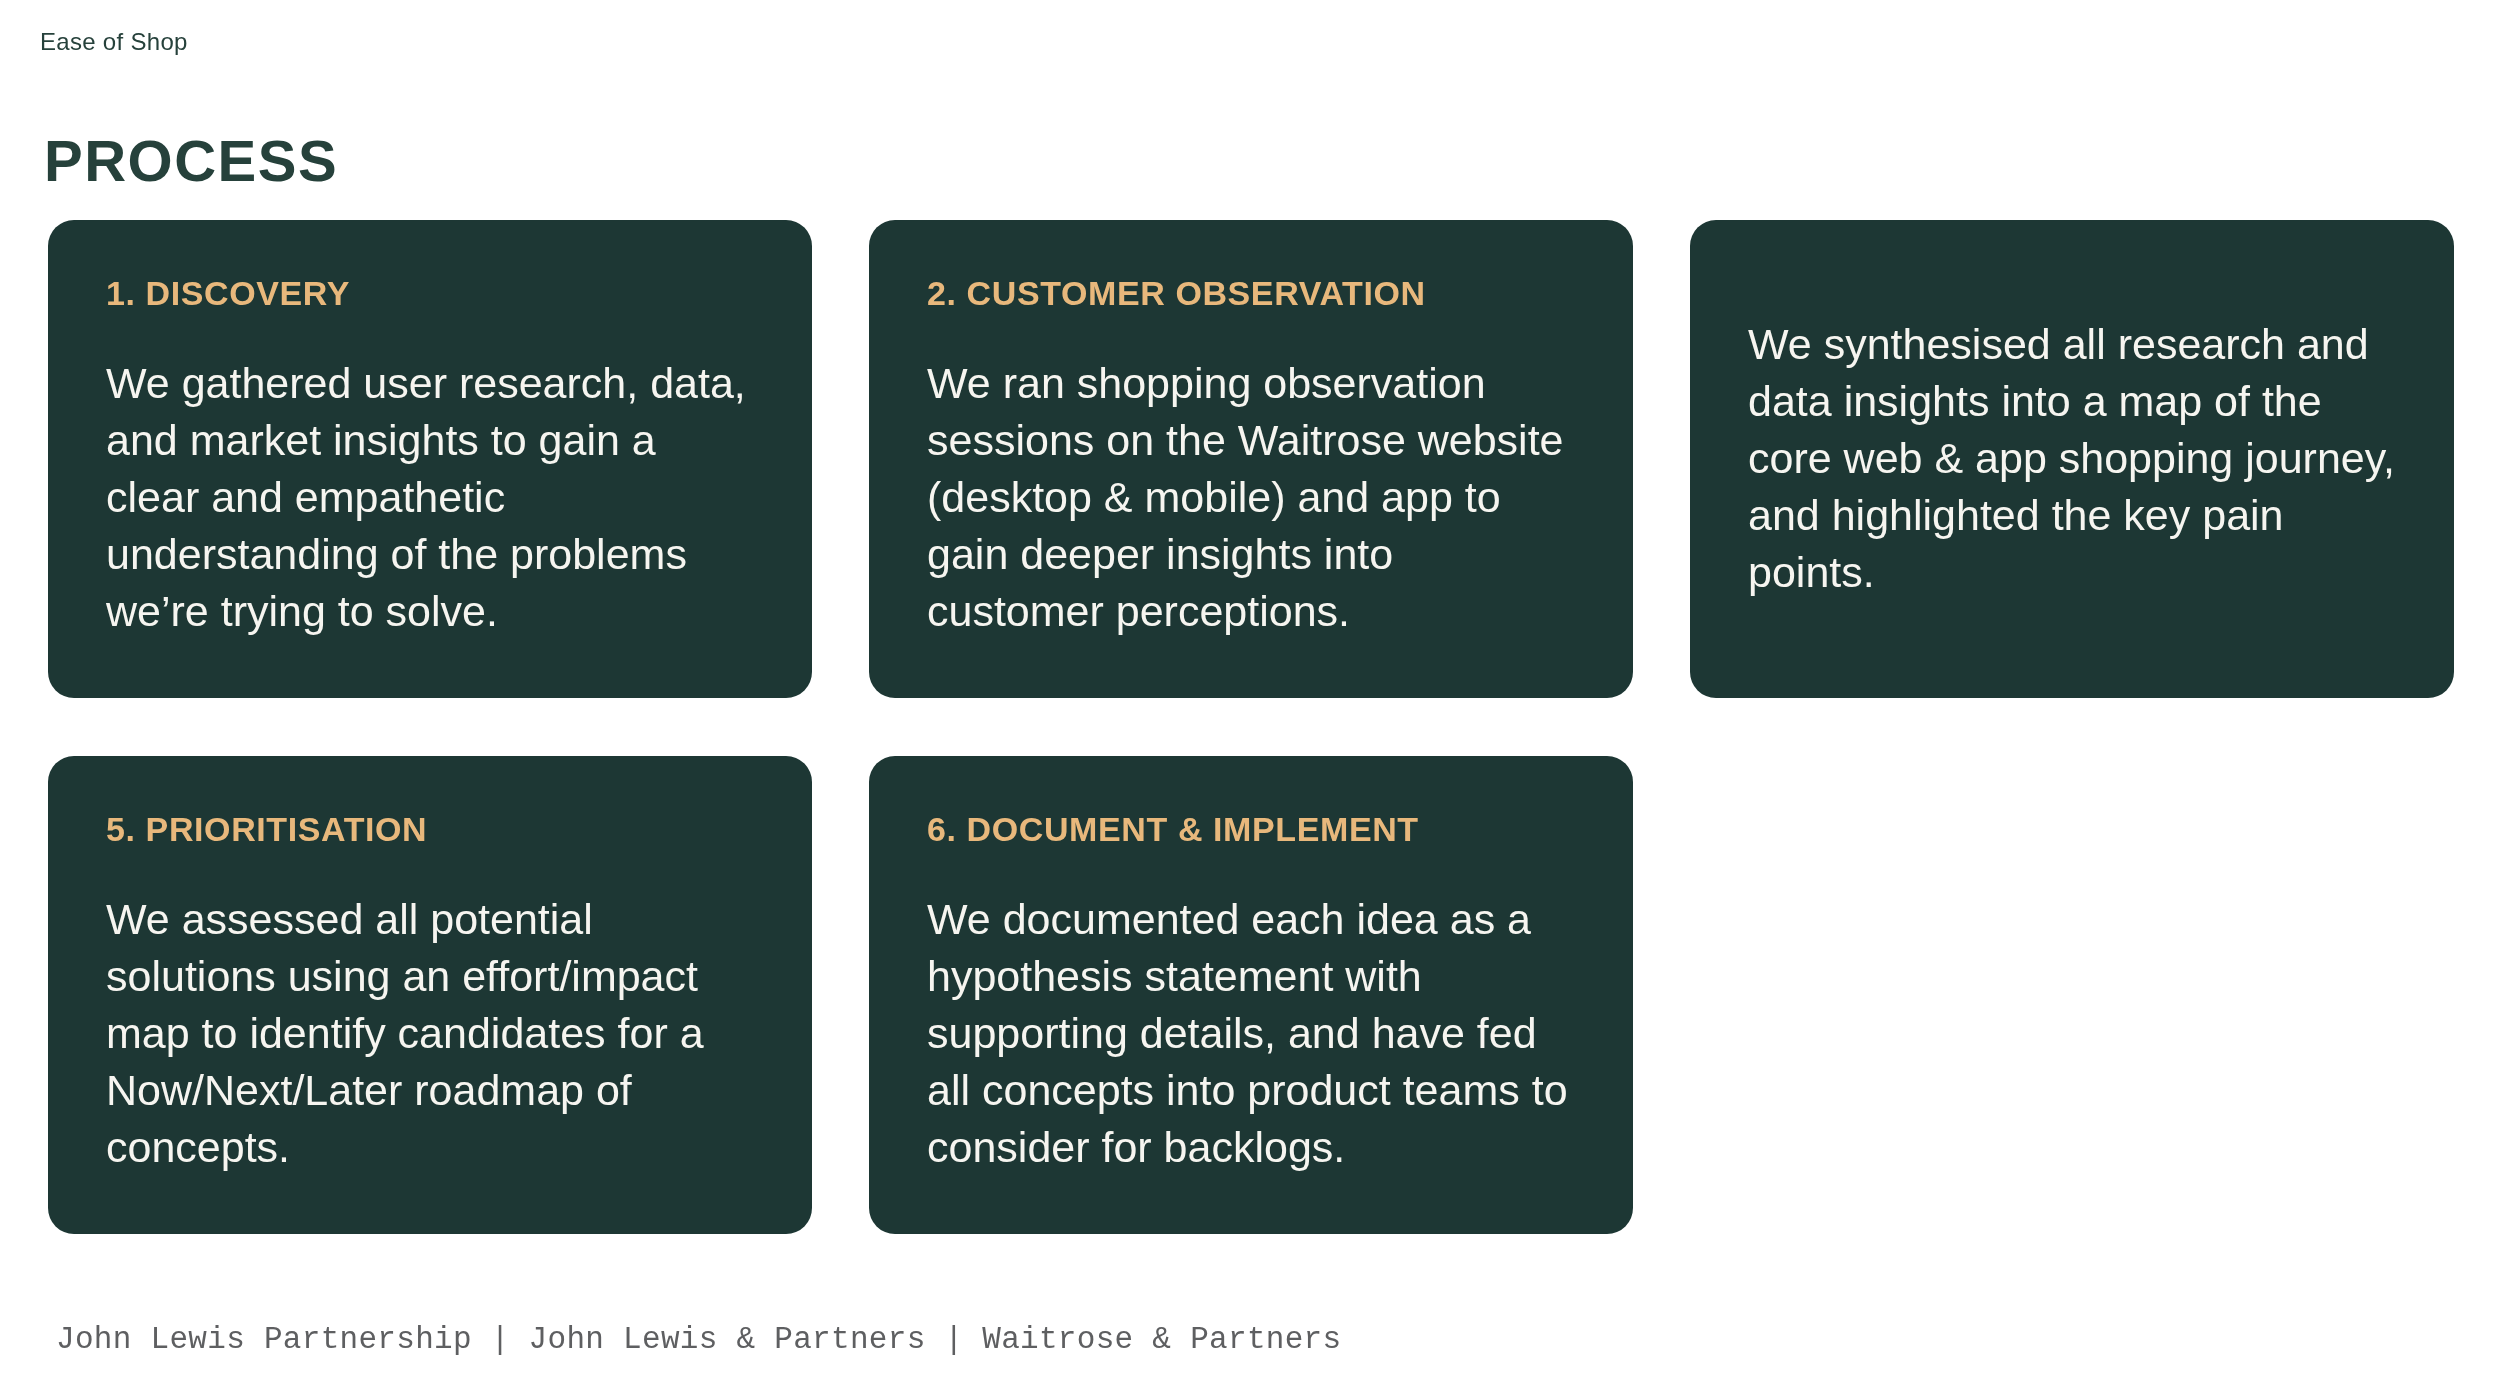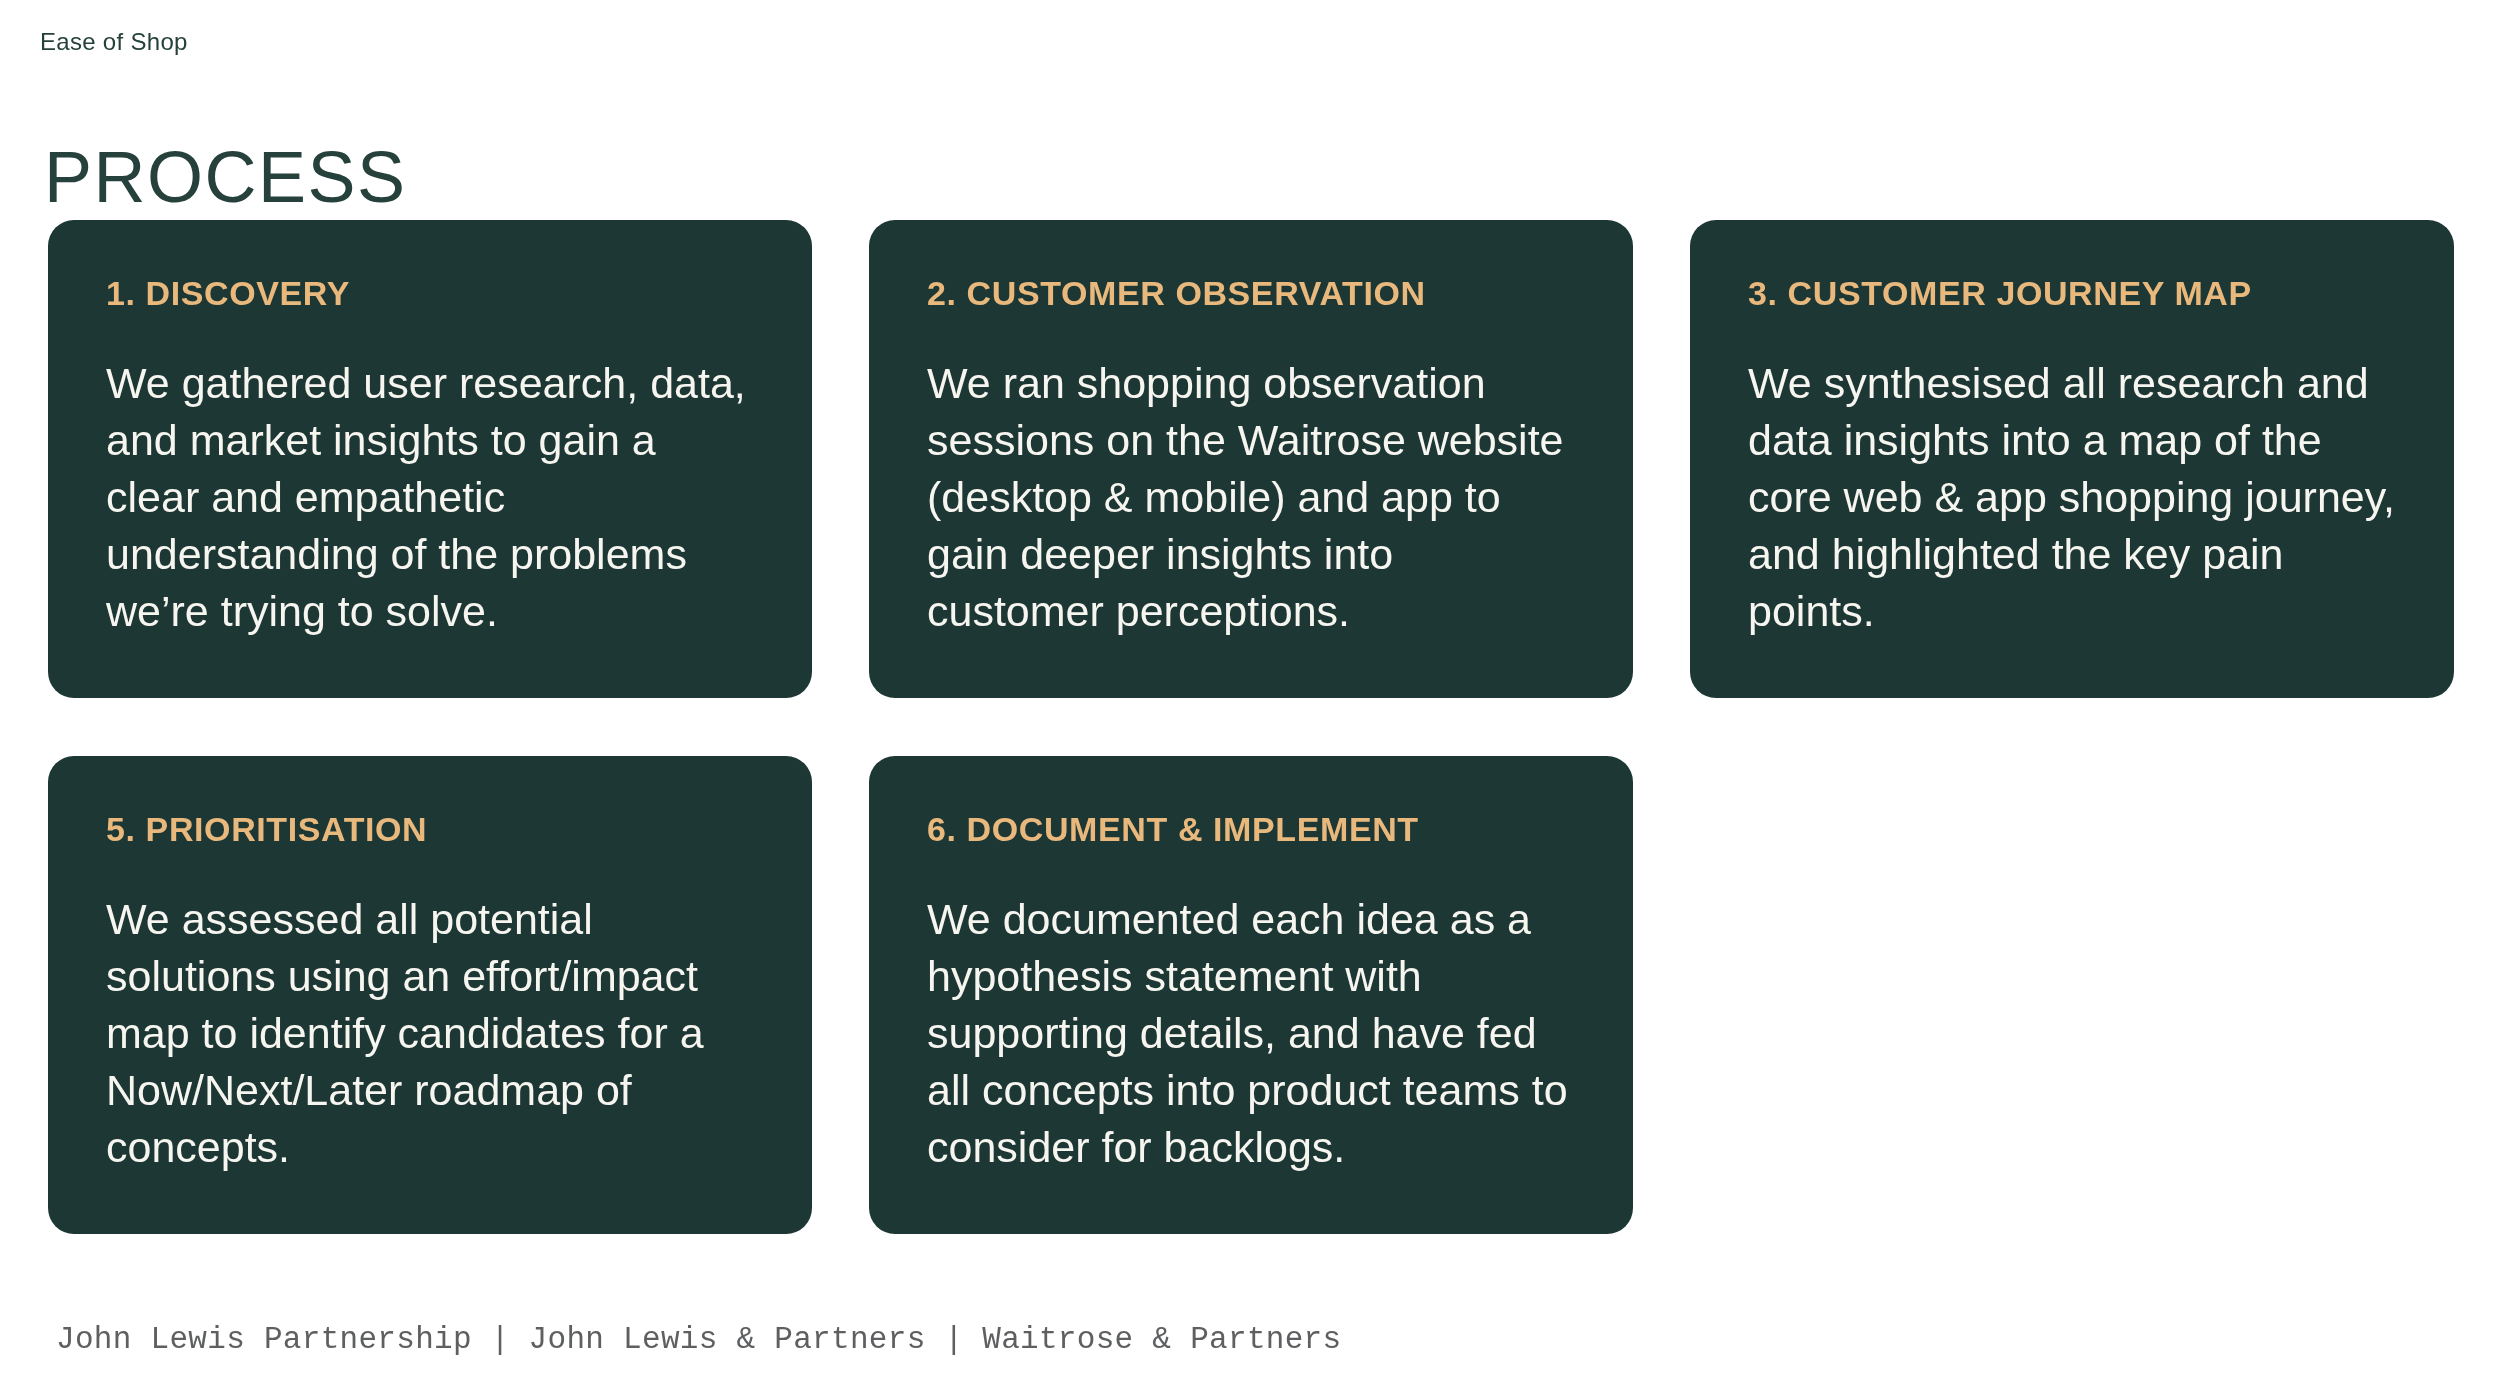--- a/index.html
+++ b/index.html
@@ -25,22 +25,22 @@
     left: 40px;
     top: 28px;
     font-size: 24px;
     letter-spacing: 0.3px;
     color: var(--title-green);
   }
   .page-title {
     position: absolute;
     left: 44px;
     top: 88px;
-    font-size: 72px;
-    font-weight: 400;
+    font-size: 58px;
+    font-weight: 700;
     letter-spacing: 1.5px;
     color: var(--title-green);
   }
   .card-grid {
     position: absolute;
     left: 48px;
     top: 220px;
     display: grid;
     grid-template-columns: repeat(3, 764px);
     grid-auto-rows: 478px;
@@ -90,21 +90,20 @@
     <h2 class="card-heading">1. DISCOVERY</h2>
     <p class="card-body">We gathered user research, data, and market insights to gain a clear and empathetic understanding of the problems we’re trying to solve.</p>
   </div>
 
   <div class="card">
     <h2 class="card-heading">2. CUSTOMER OBSERVATION</h2>
     <p class="card-body">We ran shopping observation sessions on the Waitrose website (desktop &amp; mobile) and app to gain deeper insights into customer perceptions.</p>
   </div>
 
   <div class="card">
-    <h2 class="card-heading">3. CUSTOMER JOURNEY MAP</h2>
     <p class="card-body">We synthesised all research and data insights into a map of the core web &amp; app shopping journey, and highlighted the key pain points.</p>
   </div>
 
 
   <div class="card">
     <h2 class="card-heading">5. PRIORITISATION</h2>
     <p class="card-body">We assessed all potential solutions using an effort/impact map to identify candidates for a Now/Next/Later roadmap of concepts.</p>
   </div>
 
   <div class="card">

